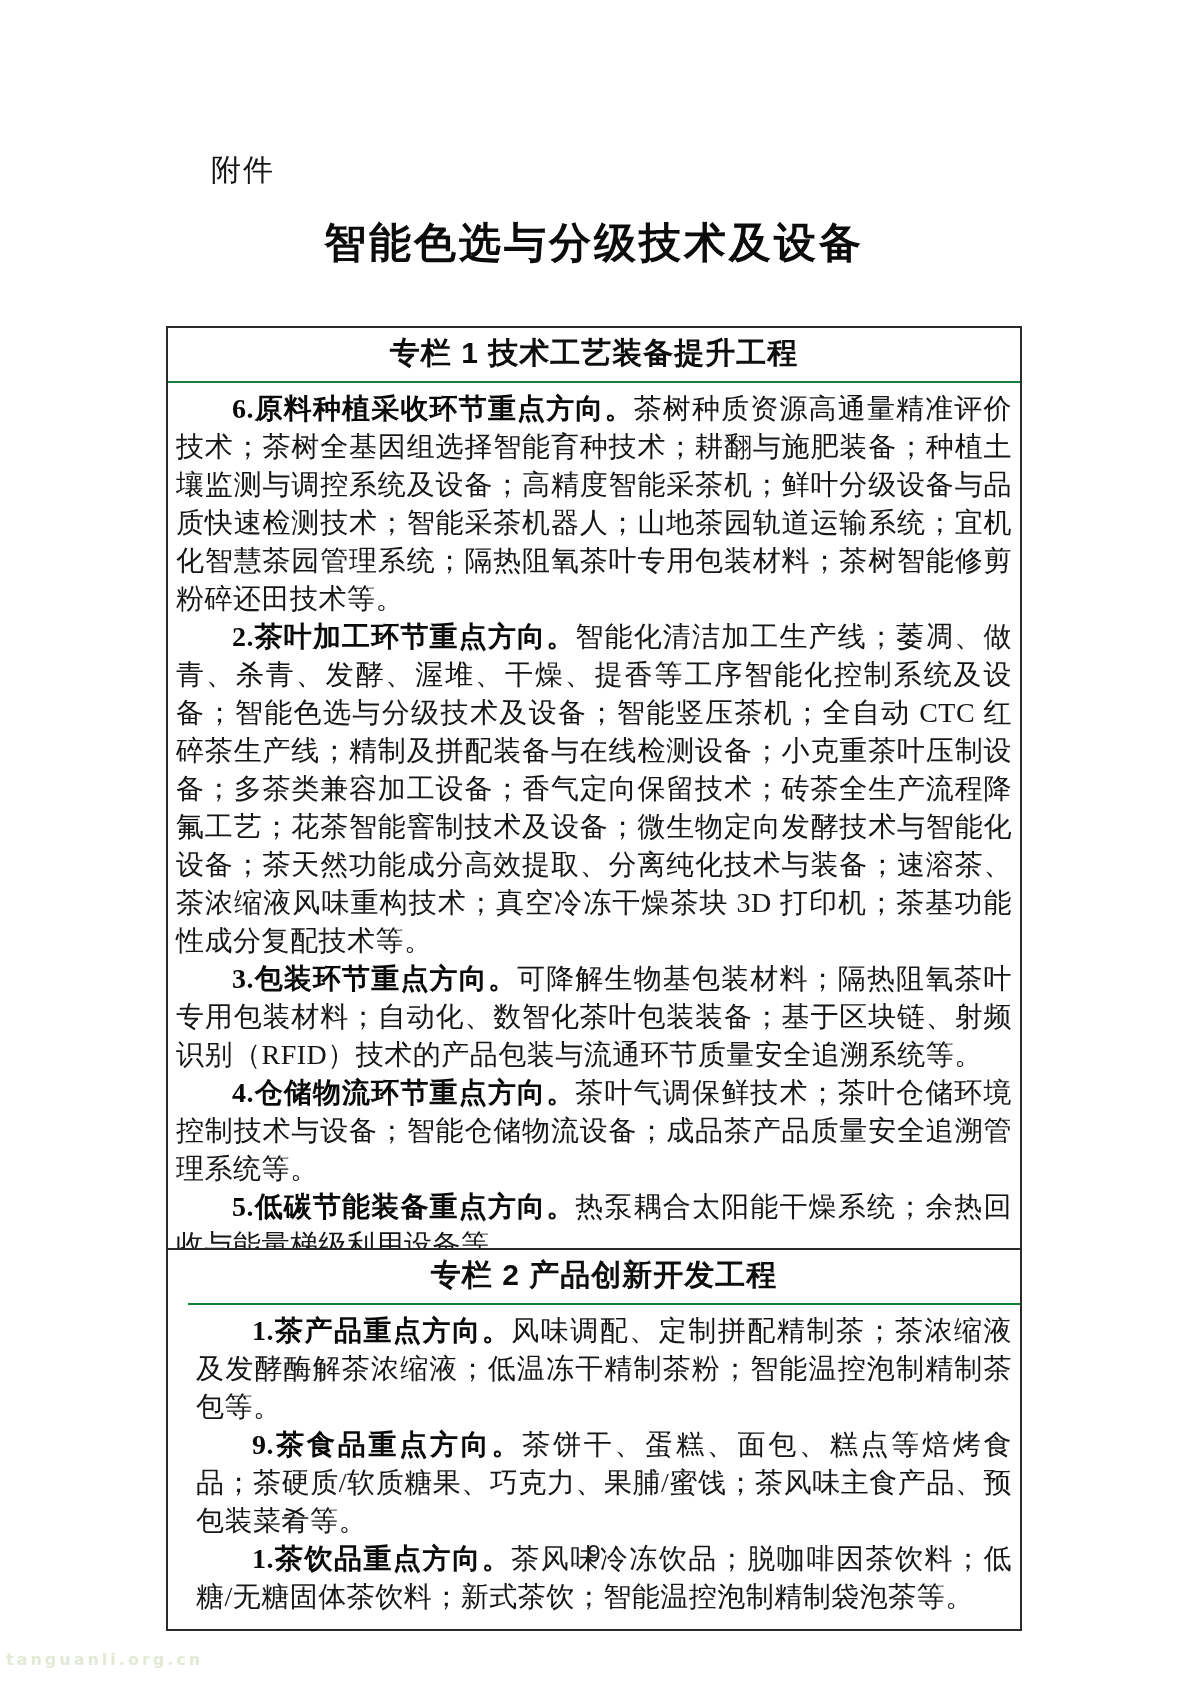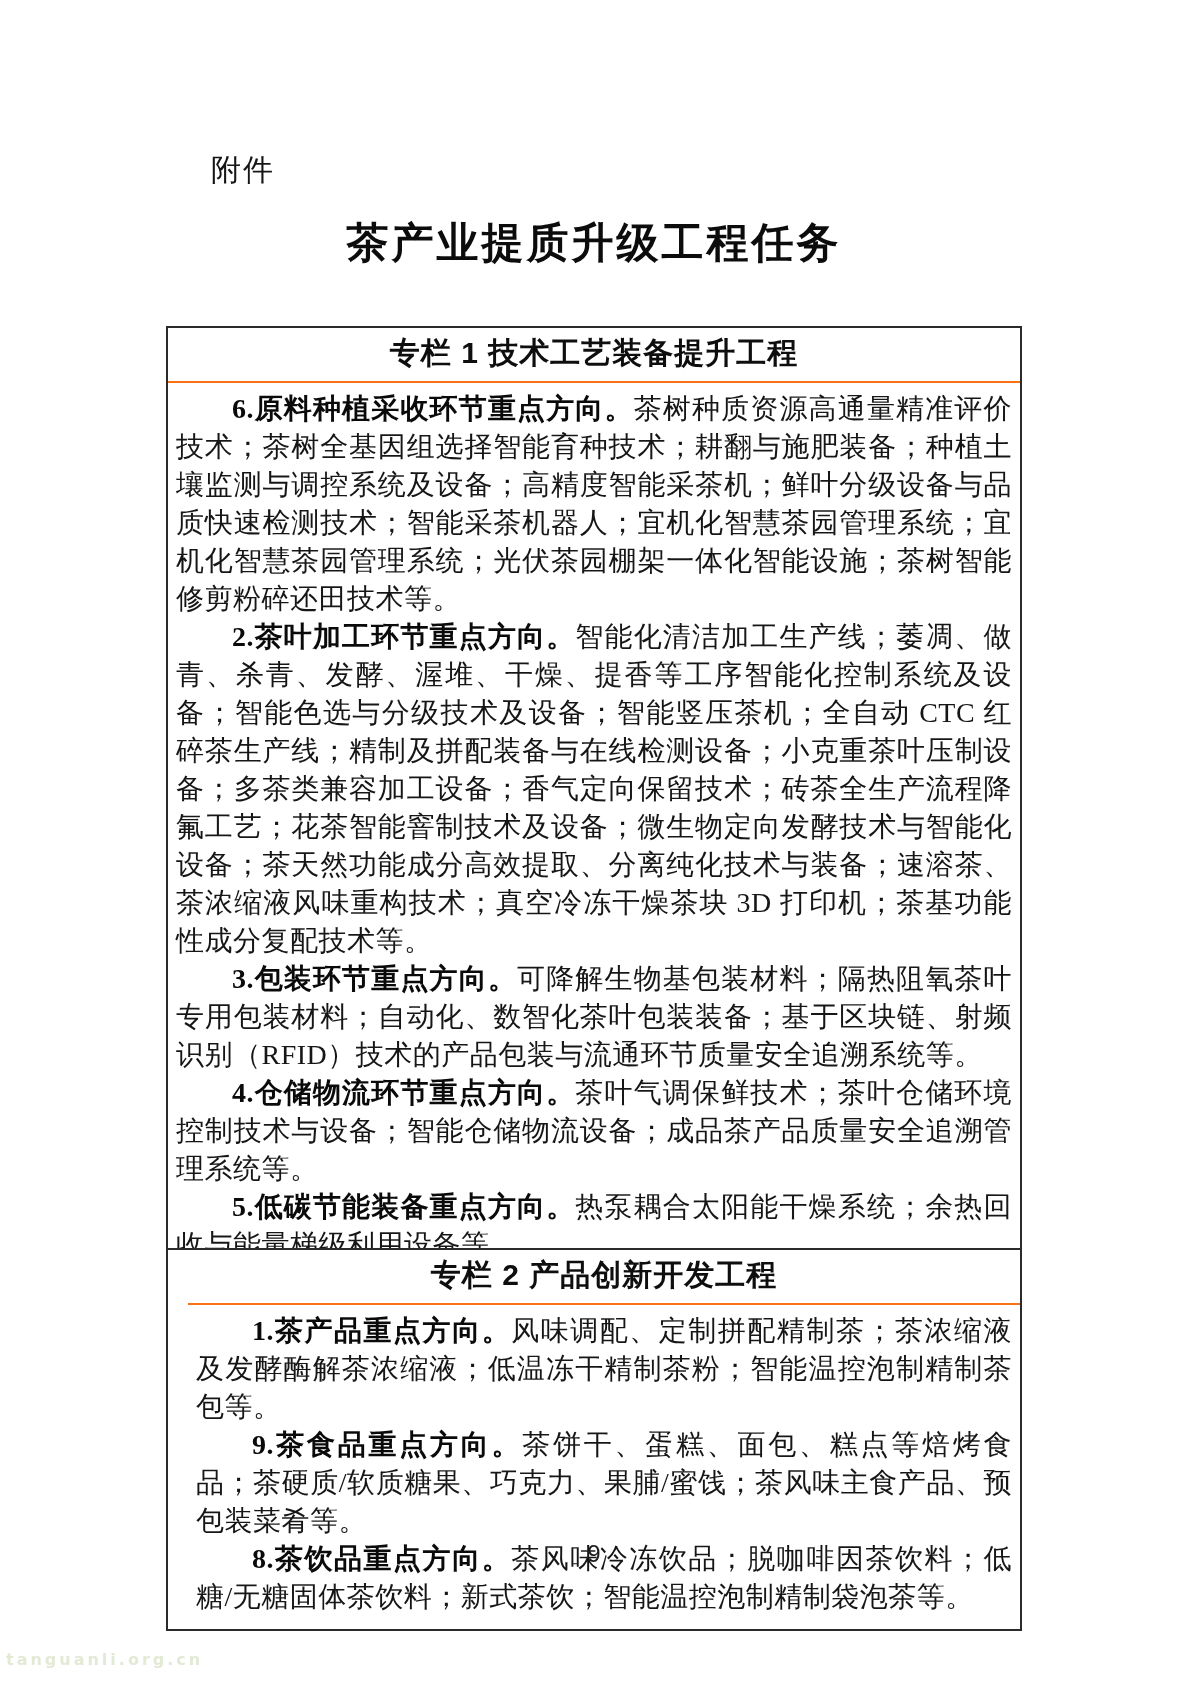--- a/index.html
+++ b/index.html
@@ -35,21 +35,21 @@
     position: absolute;
     left: 166px;
     width: 856px;
     border: 2px solid #2b2b2b;
     box-sizing: border-box;
     background: #ffffff;
   }
   .panel-1 { top: 326px; }
   .panel-2 { top: 1248px; padding-left: 20px; }
   .panel-header {
-    border-bottom: 2px solid #f97316;
+    border-bottom: 2px solid #15803d;
     text-align: center;
     font-family: "Liberation Sans", sans-serif;
     font-weight: bold;
     font-size: 30px;
     letter-spacing: 1px;
     padding: 5px 0 7px 0;
     color: #0e0e0e;
   }
   .panel-body {
     padding: 7px 8px 13px 8px;
@@ -83,37 +83,37 @@
     font-size: 16px;
     letter-spacing: 3px;
     color: #e2ead6;
   }
 </style>
 </head>
 <body>
 
 <div class="attachment">附件</div>
 
-<h1 class="doc-title" style="margin:0;">茶产业提质升级工程任务</h1>
+<h1 class="doc-title" style="margin:0;">智能色选与分级技术及设备</h1>
 
 <div class="panel panel-1">
   <div class="panel-header">专栏 1  技术工艺装备提升工程</div>
   <div class="panel-body">
-    <p><span class="lead">6.原料种植采收环节重点方向。</span><span>茶树种质资源高通量精准评价技术；茶树全基因组选择智能育种技术；耕翻与施肥装备；种植土壤监测与调控系统及设备；高精度智能采茶机；鲜叶分级设备与品质快速检测技术；智能采茶机器人；宜机化智慧茶园管理系统；宜机化智慧茶园管理系统；光伏茶园棚架一体化智能设施；茶树智能修剪粉碎还田技术等。</span></p>
+    <p><span class="lead">6.原料种植采收环节重点方向。</span><span>茶树种质资源高通量精准评价技术；茶树全基因组选择智能育种技术；耕翻与施肥装备；种植土壤监测与调控系统及设备；高精度智能采茶机；鲜叶分级设备与品质快速检测技术；智能采茶机器人；山地茶园轨道运输系统；宜机化智慧茶园管理系统；隔热阻氧茶叶专用包装材料；茶树智能修剪粉碎还田技术等。</span></p>
     <p><span class="lead">2.茶叶加工环节重点方向。</span><span>智能化清洁加工生产线；萎凋、做青、杀青、发酵、渥堆、干燥、提香等工序智能化控制系统及设备；智能色选与分级技术及设备；智能竖压茶机；全自动 CTC 红碎茶生产线；精制及拼配装备与在线检测设备；小克重茶叶压制设备；多茶类兼容加工设备；香气定向保留技术；砖茶全生产流程降氟工艺；花茶智能窨制技术及设备；微生物定向发酵技术与智能化设备；茶天然功能成分高效提取、分离纯化技术与装备；速溶茶、茶浓缩液风味重构技术；真空冷冻干燥茶块 3D 打印机；茶基功能性成分复配技术等。</span></p>
     <p><span class="lead">3.包装环节重点方向。</span><span>可降解生物基包装材料；隔热阻氧茶叶专用包装材料；自动化、数智化茶叶包装装备；基于区块链、射频识别（RFID）技术的产品包装与流通环节质量安全追溯系统等。</span></p>
     <p><span class="lead">4.仓储物流环节重点方向。</span><span>茶叶气调保鲜技术；茶叶仓储环境控制技术与设备；智能仓储物流设备；成品茶产品质量安全追溯管理系统等。</span></p>
     <p><span class="lead">5.低碳节能装备重点方向。</span><span>热泵耦合太阳能干燥系统；余热回收与能量梯级利用设备等。</span></p>
   </div>
 </div>
 
 <div class="panel panel-2">
   <div class="panel-header">专栏 2  产品创新开发工程</div>
   <div class="panel-body">
     <p><span class="lead">1.茶产品重点方向。</span><span>风味调配、定制拼配精制茶；茶浓缩液及发酵酶解茶浓缩液；低温冻干精制茶粉；智能温控泡制精制茶包等。</span></p>
     <p><span class="lead">9.茶食品重点方向。</span><span>茶饼干、蛋糕、面包、糕点等焙烤食品；茶硬质/软质糖果、巧克力、果脯/蜜饯；茶风味主食产品、预包装菜肴等。</span></p>
-    <p><span class="lead">8.茶饮品重点方向。</span><span>茶风味冷冻饮品；脱咖啡因茶饮料；低糖/无糖固体茶饮料；新式茶饮；智能温控泡制精制袋泡茶等。</span></p>
+    <p><span class="lead">1.茶饮品重点方向。</span><span>茶风味冷冻饮品；脱咖啡因茶饮料；低糖/无糖固体茶饮料；新式茶饮；智能温控泡制精制袋泡茶等。</span></p>
   </div>
 </div>
 
 <div class="page-number">9</div>
 
 <div class="watermark">tanguanli.org.cn</div>
 
 </body></html>

